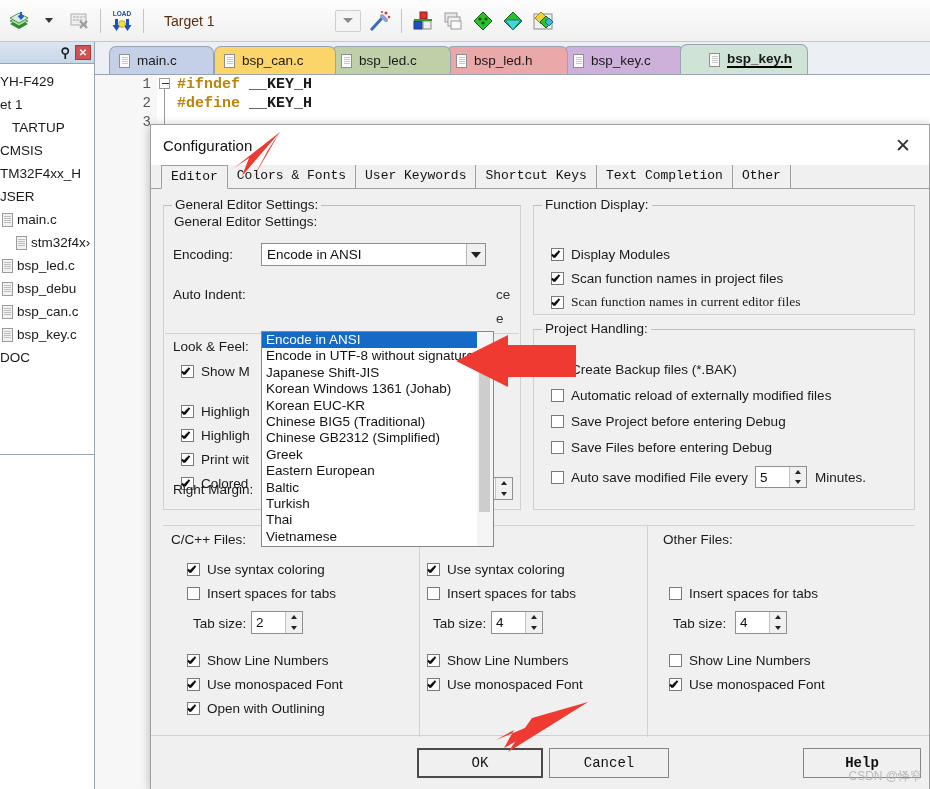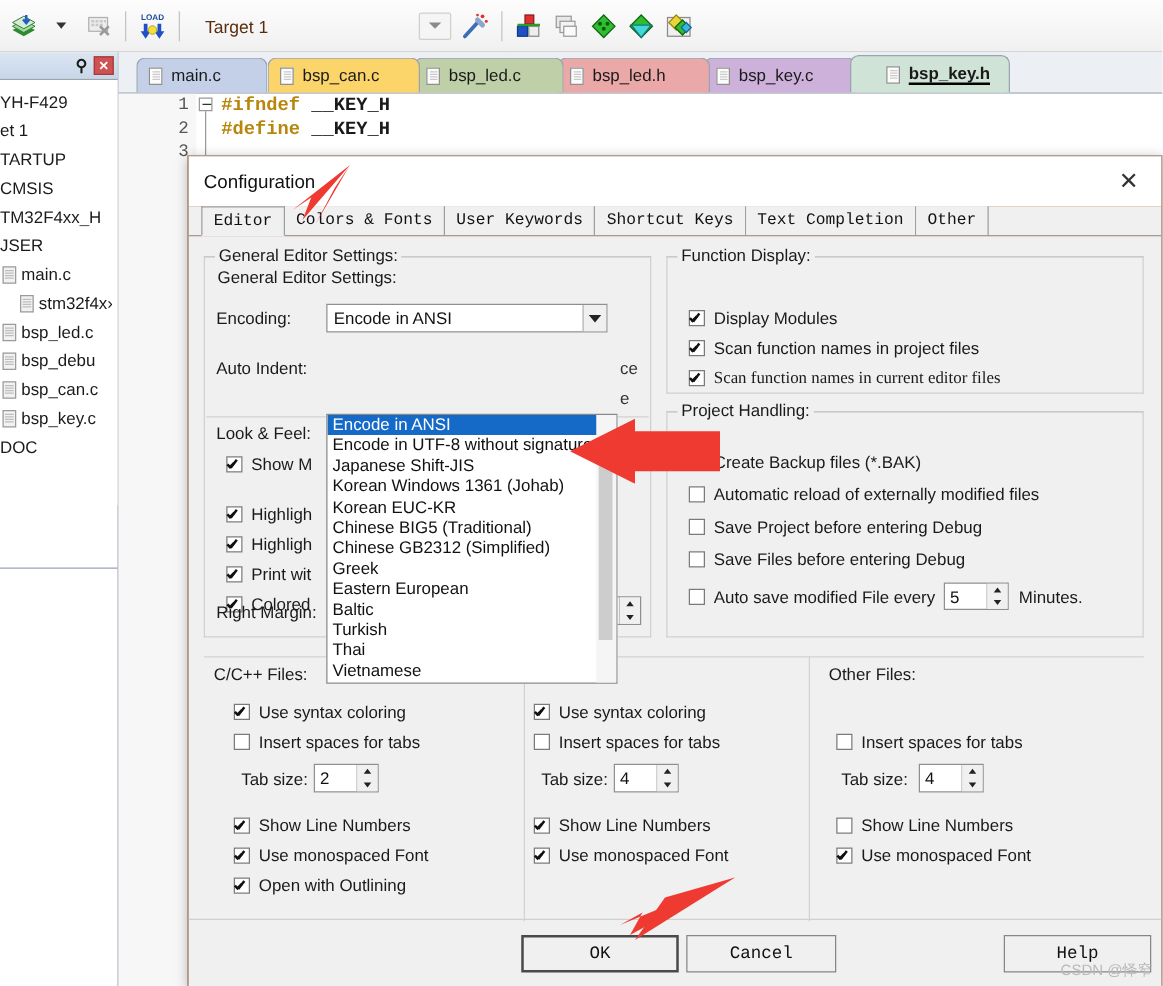--- a/index.html
+++ b/index.html
@@ -110,21 +110,21 @@
   .cl {
     height:19px; line-height:19px;
     font-family:"Liberation Mono", monospace; font-size:15px; font-weight:bold;
   }
   .kw { color:#b8860b; }
   .idt { color:#1a1a1a; }
 
   
   .dialog {
     position:absolute; left:150px; top:124px; width:780px; height:665px;
-    background:#c2410c; border:1px solid #a0a0a0;
+    background:#86efac; border:1px solid #a0a0a0;
     box-shadow: 0 2px 10px rgba(0,0,0,.28);
   }
   .dlg-title {
     height:40px; background:#ffffff; display:flex; align-items:center;
     padding-left:12px; position:relative;
   }
   .dlg-title .t { font-size:15px; color:#111; }
   .dlg-close {
     position:absolute; right:6px; top:4px; width:40px; height:32px;
     display:flex; align-items:center; justify-content:center;
@@ -324,21 +324,21 @@
       <div class="pin-icon">⚲</div>
       <div class="close-sq">✕</div>
     </div>
     <div class="tree" id="tree-host">
         <div class="tree-row" style="padding-left: 0px;">
           <span class="lbl">YH-F429</span>
         </div>
         <div class="tree-row" style="padding-left: 0px;">
           <span class="lbl">et 1</span>
         </div>
-        <div class="tree-row" style="padding-left: 0px;">
+        <div class="tree-row" style="padding-left: 12px;">
           <span class="lbl">TARTUP</span>
         </div>
         <div class="tree-row" style="padding-left: 0px;">
           <span class="lbl">CMSIS</span>
         </div>
         <div class="tree-row" style="padding-left: 0px;">
           <span class="lbl">TM32F4xx_H</span>
         </div>
         <div class="tree-row" style="padding-left: 0px;">
           <span class="lbl">JSER</span>
@@ -667,21 +667,21 @@
         <span class="lbl">Show Line Numbers</span>
       </div>
       <div class="cbrow" style="position:absolute; left:518px; top:485px;">
         <span class="cb checked"></span>
         <span class="lbl">Use monospaced Font</span>
       </div>
 
       <div class="btnbar">
         <div class="dbtn default" style="left:266px; top:12px; width:126px;">OK</div>
         <div class="dbtn" style="left:398px; top:12px; width:120px;">Cancel</div>
-        <div class="dbtn" style="left:652px; top:12px; width:118px;">Help</div>
+        <div class="dbtn" style="left:652px; top:12px; width:118px;font-weight:bold;">Help</div>
       </div>
 
     </div>
   </div>
 
   <svg class="arrow-svg" style="left:222px; top:128px;" width="70" height="60">
     <path d="M58 4 L20 48 L27 30 L12 40 Z" fill="#ee3a30"></path>
     <path d="M58 4 L30 52 L46 22 Z" fill="#ee3a30"></path>
   </svg>
 

